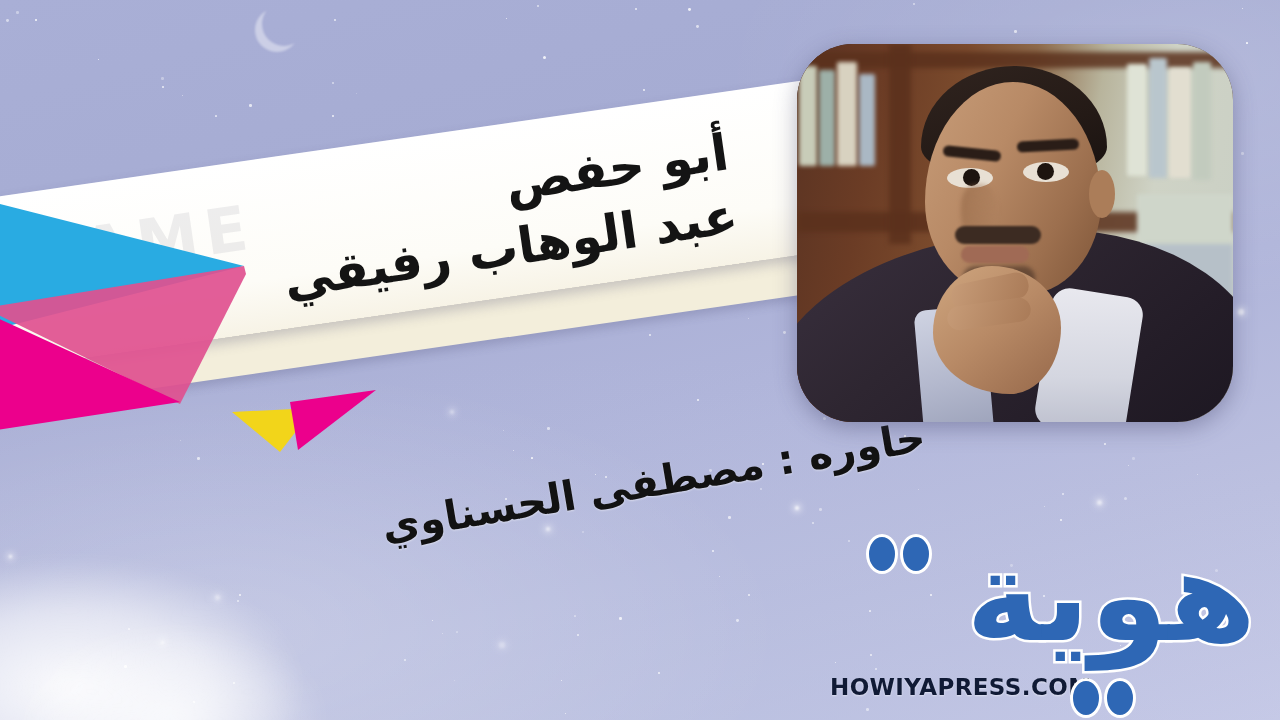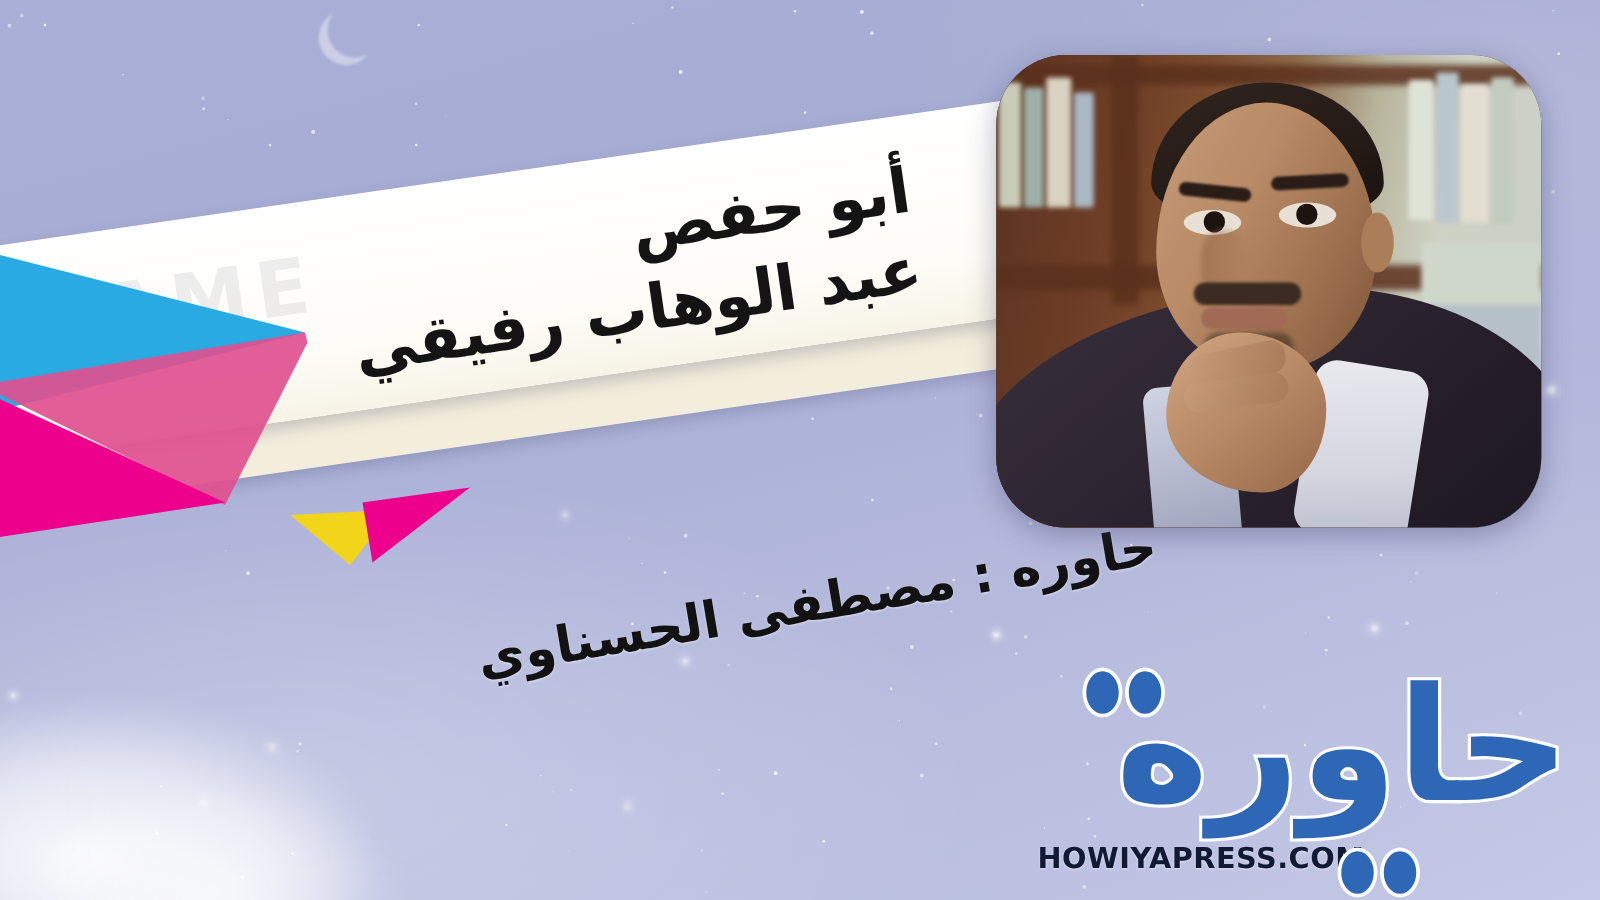--- a/index.html
+++ b/index.html
@@ -568,21 +568,21 @@
     <div class="lip"></div>
     <div class="chin-beard"></div>
 
     <div class="tie"></div>
     <div class="hand"></div>
     <div class="finger" style="left:154px; bottom:118px; width:78px; height:26px; transform:rotate(-12deg);"></div>
     <div class="finger" style="left:150px; bottom:96px; width:84px; height:24px; transform:rotate(-8deg);"></div>
   </div>
 
   <div class="logo">
-    <div class="logo-ar">حاوره</div>
+    <div class="logo-ar">هوية</div>
     <div class="logo-url">HOWIYAPRESS.COM</div>
     <div class="logo-dot" style="left:242px; top:146px;"></div>
     <div class="logo-dot" style="left:276px; top:146px;"></div>
     <div class="logo-dot" style="left:38px; top:2px;"></div>
     <div class="logo-dot" style="left:72px; top:2px;"></div>
   </div>
 
 </div>
 
 </body></html>

